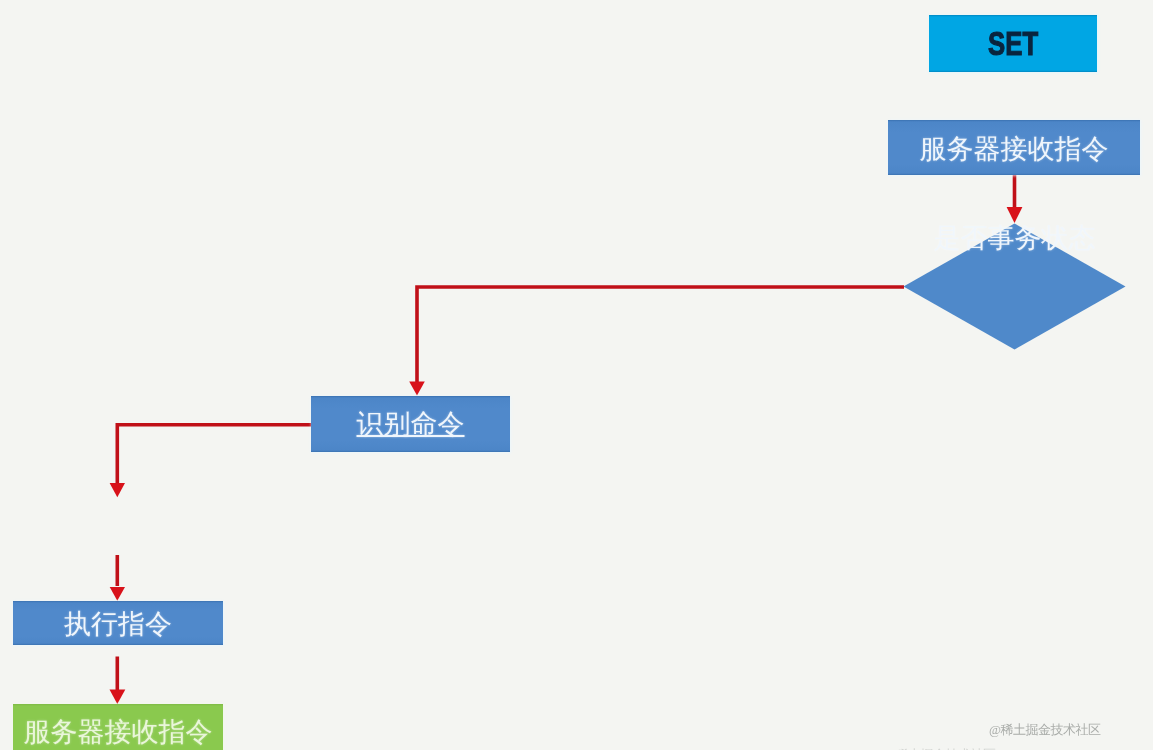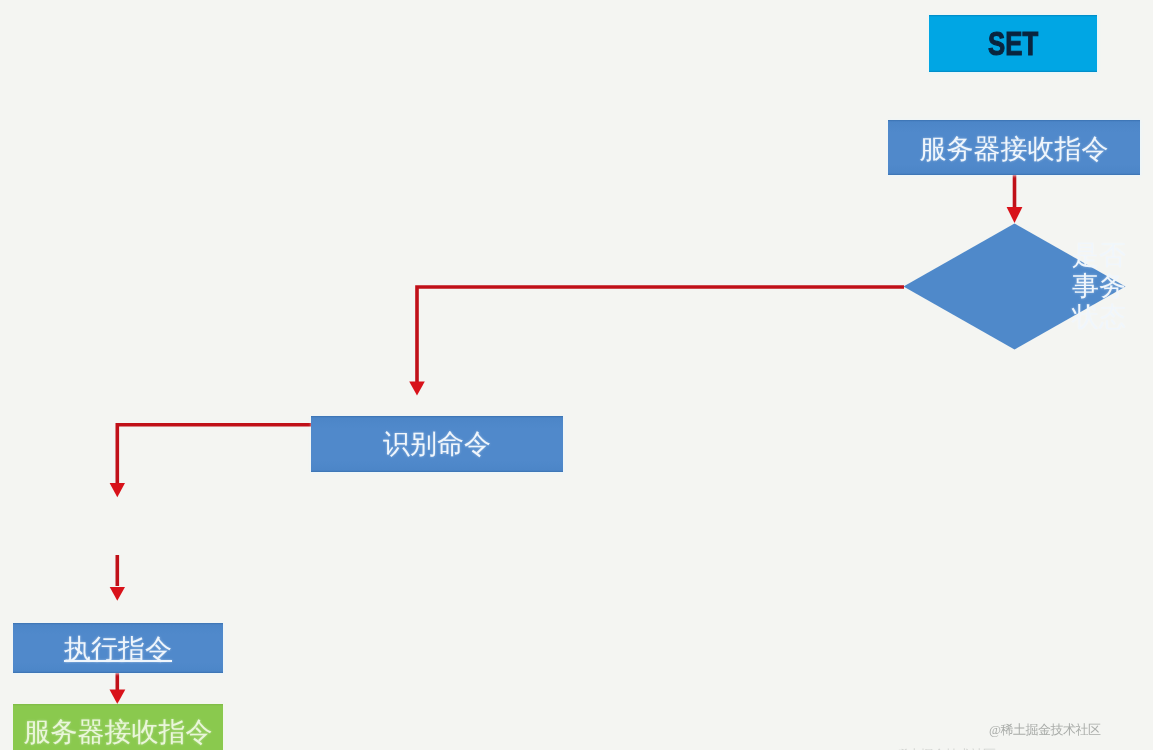--- a/index.html
+++ b/index.html
@@ -25,21 +25,21 @@
                   inset 0 -1.2px 0 rgba(0,110,165,.40),
                   0 0 2.5px 0.5px rgba(222,246,255,.8);}
   .set span{font-size:33px;font-weight:bold;letter-spacing:0;
             transform:scaleX(.78);display:inline-block;
             -webkit-text-stroke:1.1px #09243e;paint-order:stroke fill;}
   .green{background:#8ac94e;color:#eaf6da;
          box-shadow:inset 0 1.2px 0 rgba(110,170,60,.34),
                     0 0 2.5px 0.5px rgba(240,250,232,.75);}
   .diamond{position:absolute;}
   .diamond .txt{position:relative;width:100%;height:100%;
-                display:flex;flex-direction:column;align-items:flex-end;
+                display:flex;align-items:flex-start;
                 justify-content:center;color:#f0f6fc;}
   .diamond .txt div{line-height:31px;font-size:27px;
                     filter:blur(0.5px);
                     text-shadow:0 0 2.6px rgba(255,255,255,.42);}
 
   
   svg.links{position:absolute;left:0;top:0;width:1153px;height:750px;}
 
   
   .wm{position:absolute;color:#a9aca9;font-size:13px;white-space:nowrap;
@@ -80,26 +80,26 @@
     <svg viewBox="0 0 223 127" style="position:absolute;left:0;top:0;width:223px;height:127px;">
       <polygon points="111.5,0.5 222.5,63.5 111.5,126.5 0.5,63.5" fill="#4f89ca"></polygon>
     </svg>
     <div class="txt">
       <div>是否</div>
       <div>事务</div>
       <div>状态</div>
     </div>
   </div>
 
-  <div class="node rect" style="left:311px;top:416px;width:252px;height:56px;">
+  <div class="node rect" style="left:311px;top:396px;width:199px;height:56px;text-decoration:underline;">
     <span class="cn">识别命令</span>
   </div>
 
 
-  <div class="node rect" style="left:13px;top:623px;width:210px;height:50px;text-decoration:underline;">
+  <div class="node rect" style="left:13px;top:601px;width:210px;height:44px;">
     <span class="cn" style="position:relative;top:1px;">执行指令</span>
   </div>
 
   <div class="node green" style="left:13px;top:704px;width:210px;height:56px;">
     <span class="cn">服务器接收指令</span>
   </div>
 
  </div>
 
   <div class="wm" style="left:989px;top:721px;">@稀土掘金技术社区</div>

